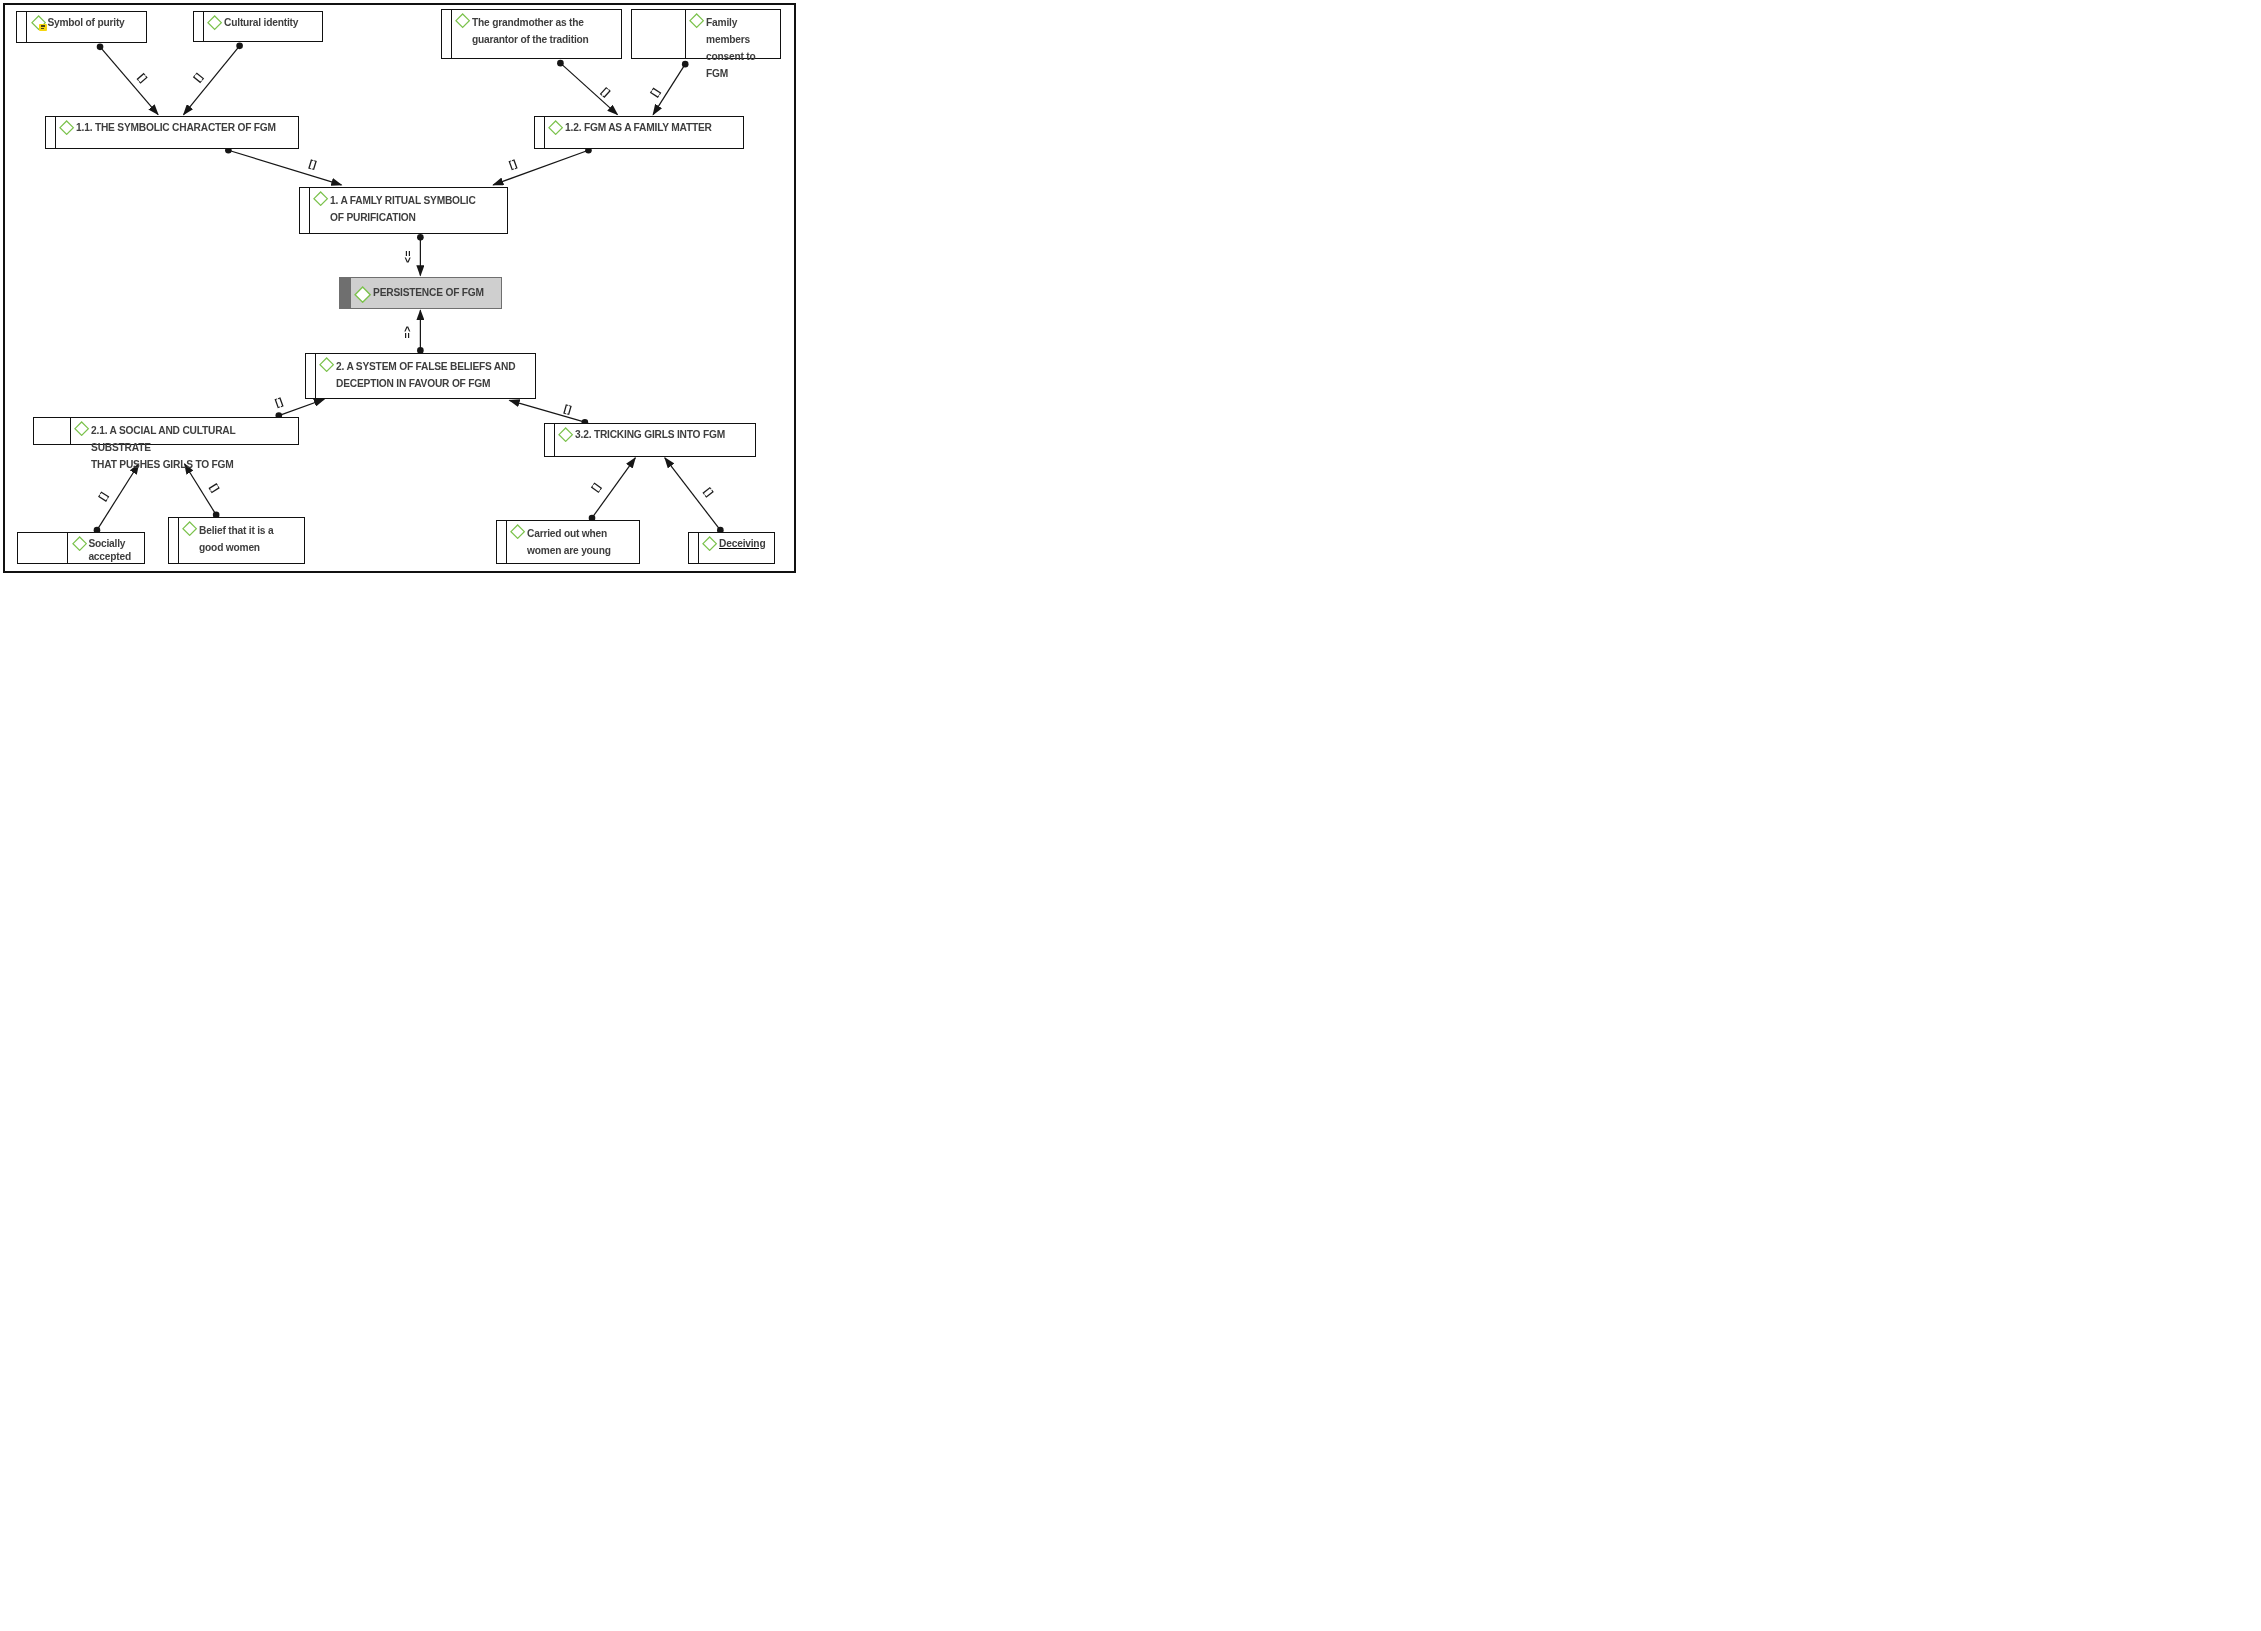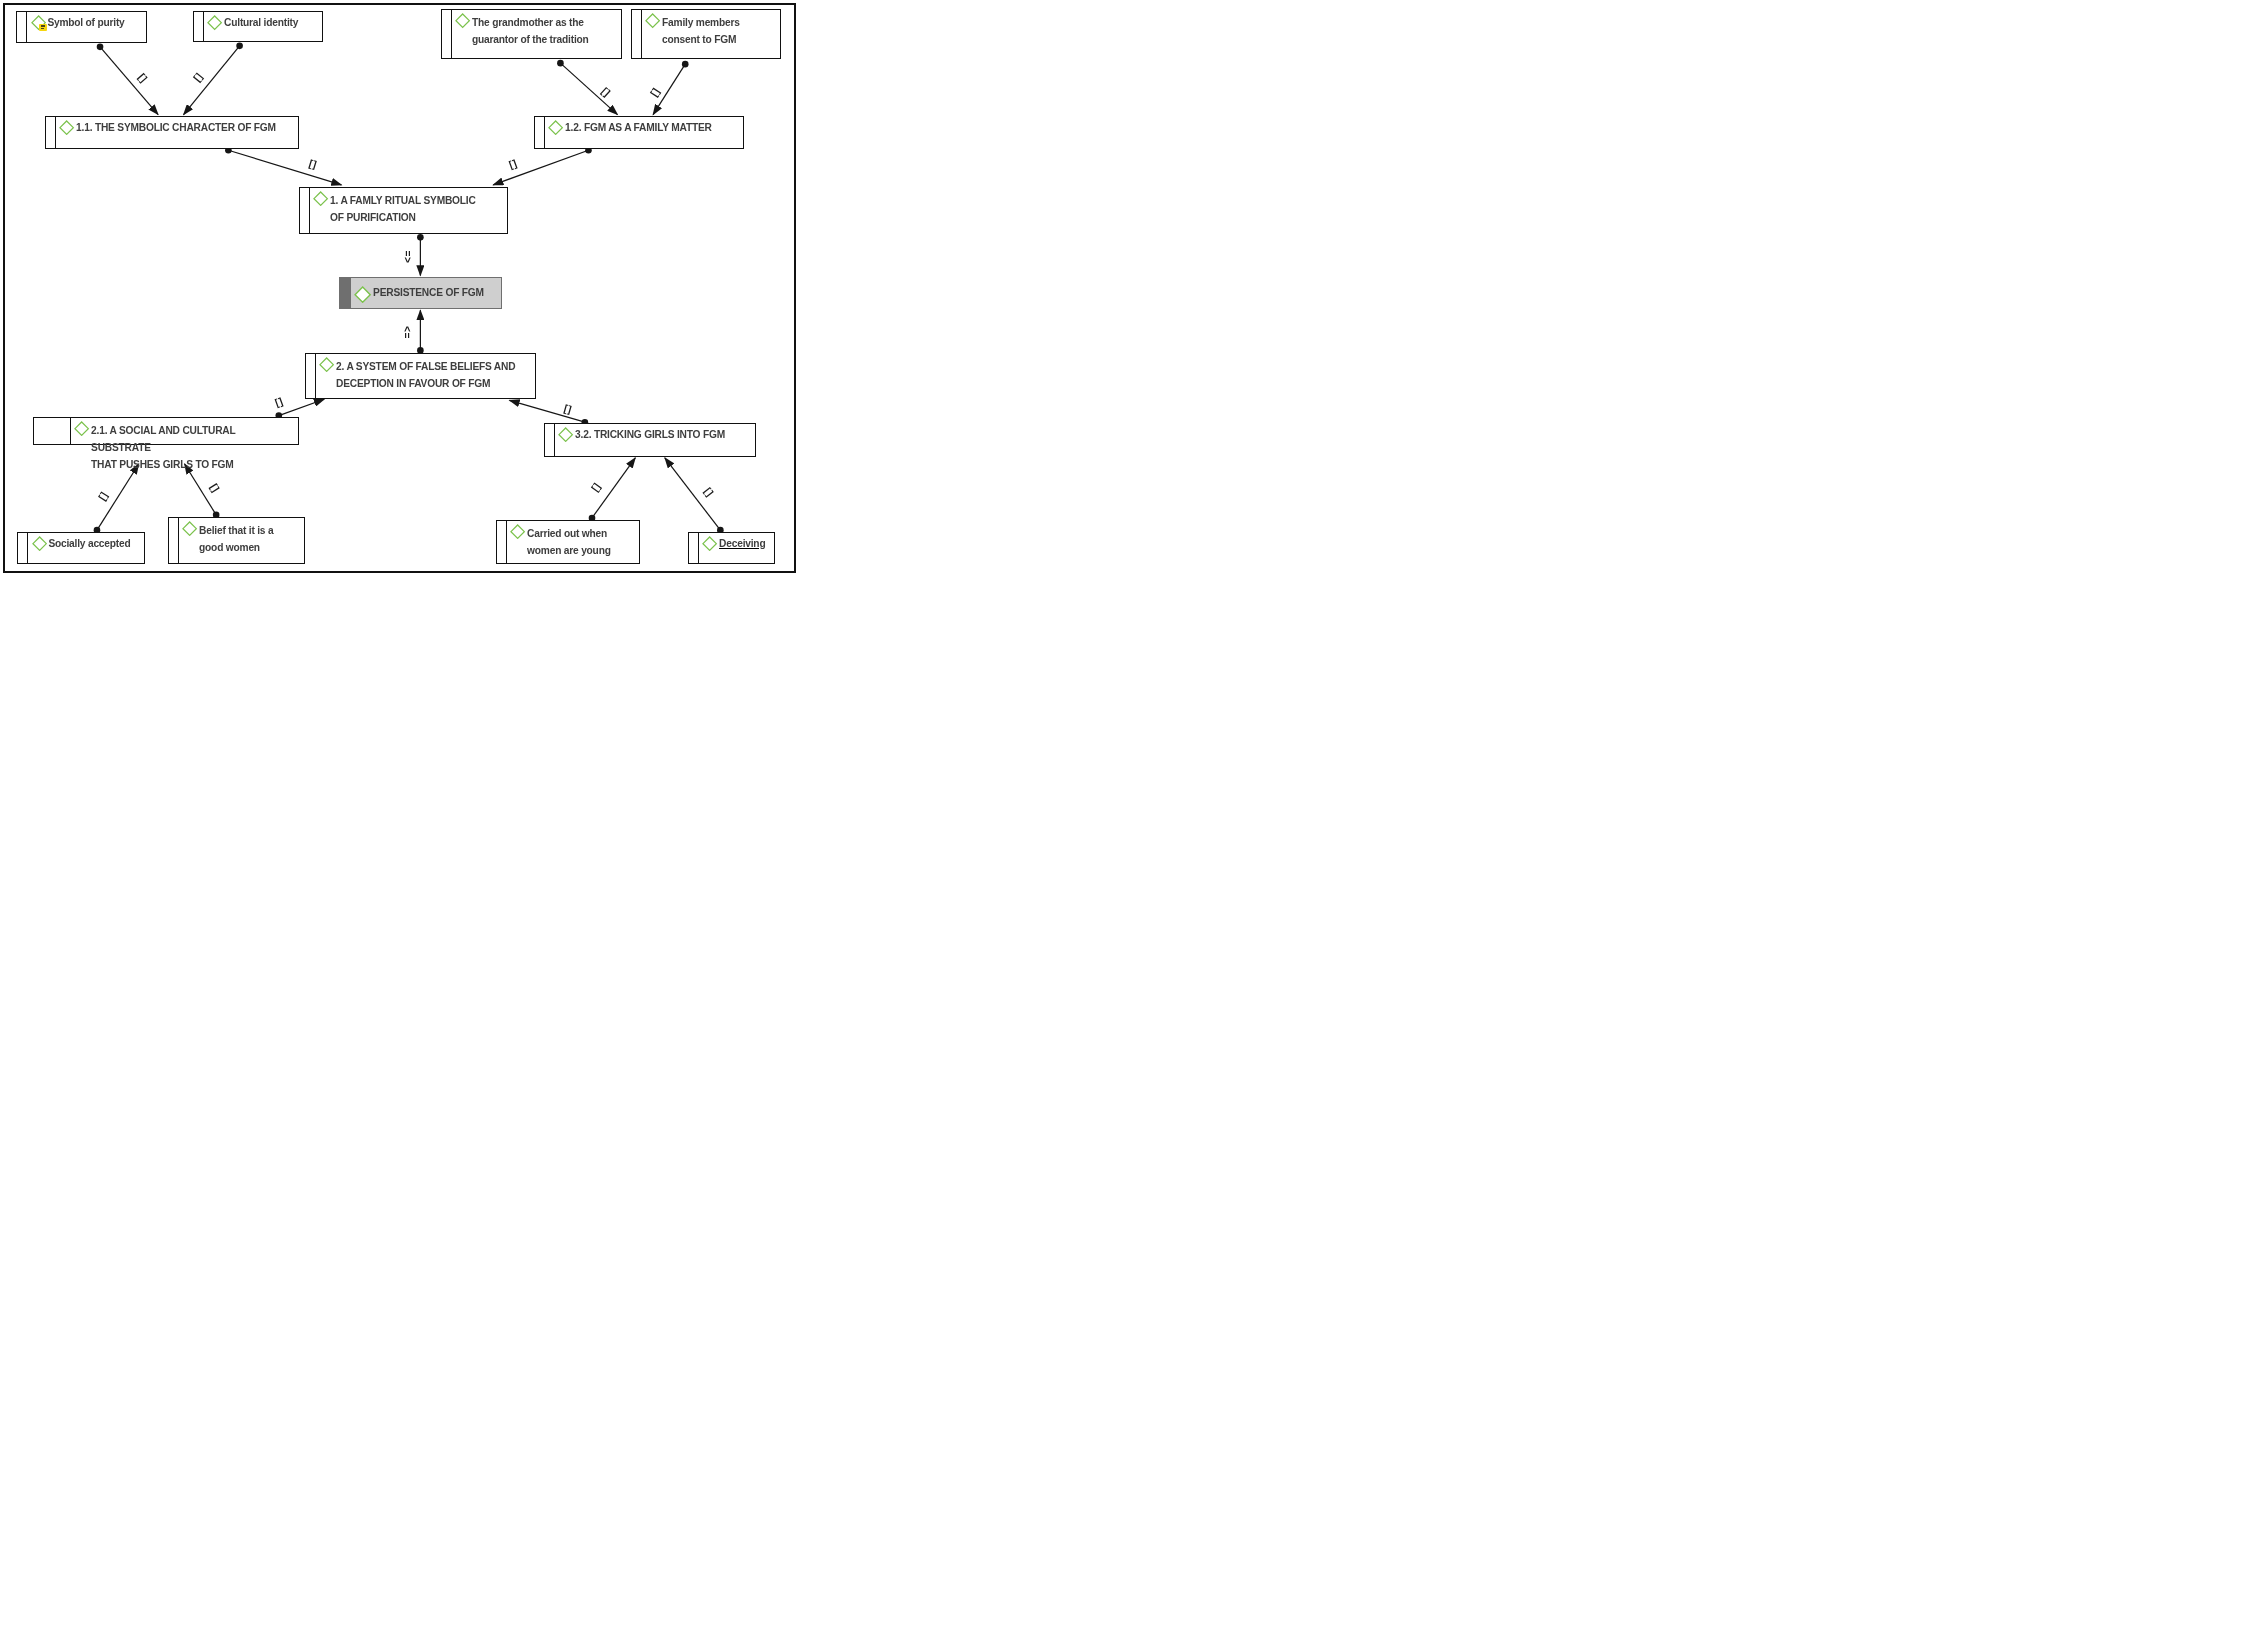--- a/index.html
+++ b/index.html
@@ -26,29 +26,29 @@
   
   .memo{position:absolute;left:12.2px;top:11.7px;width:7.6px;height:7.1px;background:#f6d60f;
         border-radius:1px;display:flex;flex-direction:column;gap:1px;padding:1.5px 0 0 1.5px;box-sizing:border-box;}
   .memo i{display:block;height:1.5px;background:#4d4618;}
   .memo i:nth-child(1){width:4.6px;}
   .memo i:nth-child(2){width:3.1px;}
   
   #n0{left:16.3px;top:11.2px;width:131px;height:32px;}
   #n1{left:193px;top:11.2px;width:130px;height:31px;}
   #n2{left:441px;top:9.2px;width:181px;height:50px;}
-  #n3{left:631px;top:9.2px;width:150px;height:50px;}
+  #n3{left:631px;top:9.2px;width:150px;height:50px;padding-left:44px;}
   #n4{left:45px;top:116px;width:254px;height:33px;}
   #n5{left:534px;top:116px;width:210px;height:33px;}
   #n6{left:299px;top:187px;width:209px;height:47px;}
   #n7{left:339px;top:277px;width:163px;height:32px;}
   #n8{left:305px;top:353px;width:231px;height:46px;}
   #n9{left:33px;top:417px;width:266px;height:28px;padding-left:27px;}
   #n10{left:544px;top:423px;width:212px;height:34px;}
-  #n11{left:17.3px;top:532px;width:128px;height:32px;}
+  #n11{left:17.3px;top:532px;width:128px;height:32px;padding-left:40px;}
   #n12{left:168px;top:517px;width:137px;height:47px;}
   #n13{left:496px;top:520px;width:144px;height:44px;}
   #n14{left:688px;top:532px;width:87px;height:32px;text-decoration:underline;}
   
   #edges{position:absolute;left:0;top:0;width:799px;height:576px;pointer-events:none;}
   #edges line{stroke:#161616;stroke-width:2.4;}
   #edges circle{fill:#161616;}
   .elbl{position:absolute;font-size:10.2px;font-weight:600;color:#1c1c1c;
         transform:translate(-50%,-50%);white-space:nowrap;letter-spacing:0.5px;}
   #L0{left:143px;top:78px;transform:translate(-50%,-50%) rotate(49deg);}

